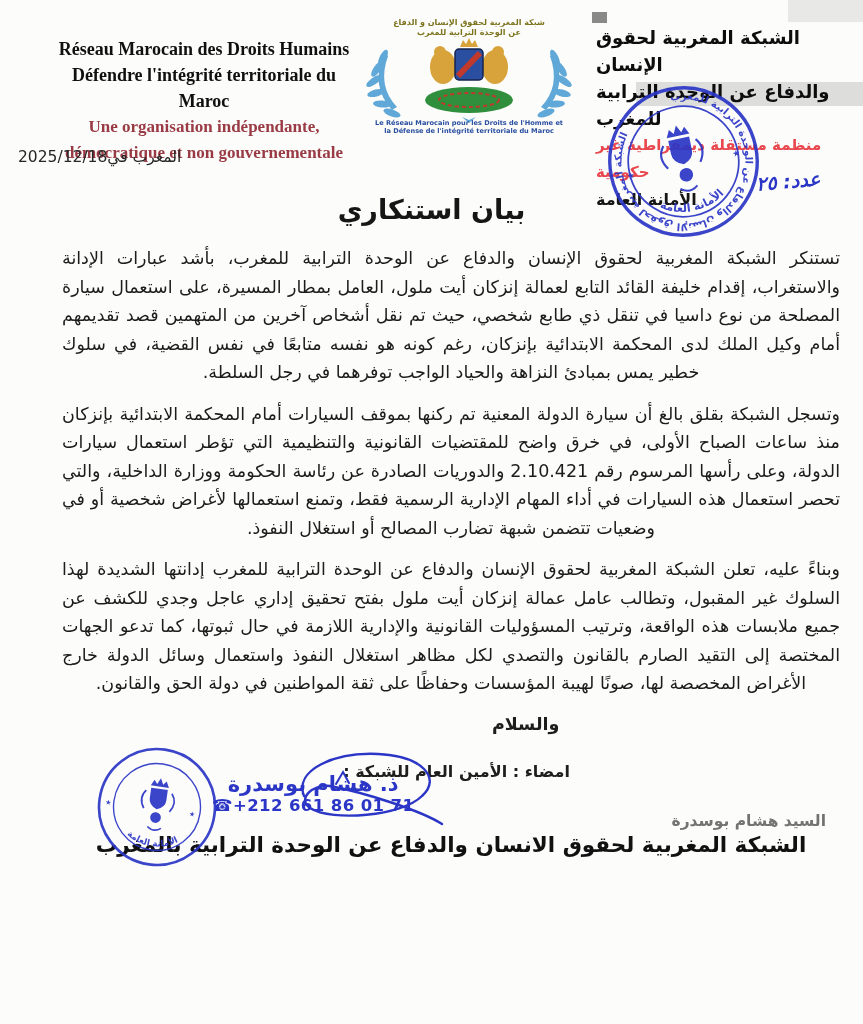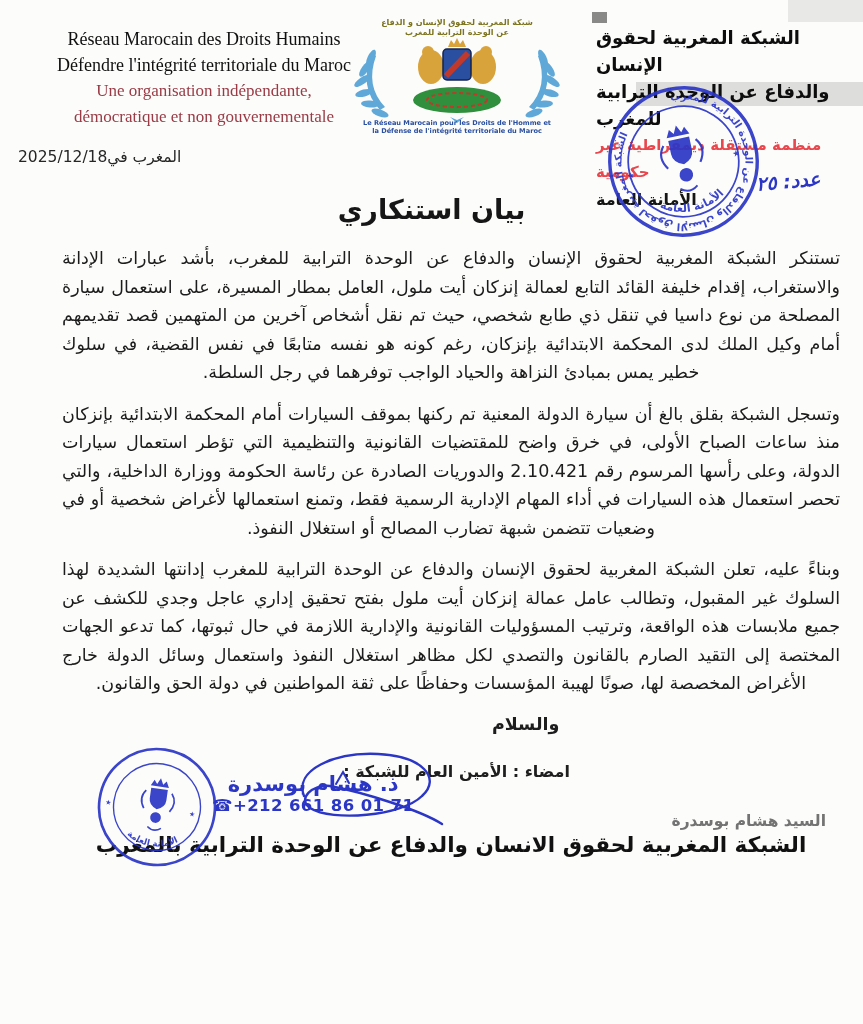--- a/index.html
+++ b/index.html
@@ -13,26 +13,26 @@
     background:#fcfcfa;color:var(--ink);
   }
   .abs{position:absolute}
 
   
   .art-band{left:636px;top:82px;width:227px;height:24px;background:#b3b3b3;opacity:.42;z-index:0}
   .art-corner{left:788px;top:0;width:75px;height:22px;background:#aaa;opacity:.25}
   .art-dot{left:592px;top:12px;width:15px;height:11px;background:#4c4c4c;opacity:.65}
 
   
-  .fr-block{left:50px;top:26px;width:308px;text-align:center;font-family:"Liberation Serif",serif;font-weight:normal;line-height:26px;z-index:1}
+  .fr-block{left:50px;top:36px;width:308px;text-align:center;font-family:"Liberation Serif",serif;font-weight:bold;line-height:26px;z-index:1}
   .fr-black{font-size:18px;color:#101010}
   .fr-red{font-size:17px;color:var(--french-red)}
   .fr-sec{font-size:17px;color:#101010}
 
-  .logo{left:338px;top:14px;width:238px;height:126px;z-index:1}
+  .logo{left:350px;top:14px;width:238px;height:126px;z-index:1}
 
   .ar-block{left:596px;top:24px;width:262px;text-align:left;font-weight:bold;line-height:27px;z-index:1}
   .ar-black{font-size:18px;color:#0d0d0d}
   .ar-red{font-size:15px;color:var(--arabic-red)}
   .ar-sec{font-size:16px;color:#151515}
 
   .stamp{color:var(--stamp-blue);z-index:5;opacity:.92}
   .stamp svg{display:block;width:100%;height:100%}
   .stamp-top{left:606px;top:84px;width:155px;height:155px;transform:rotate(-12deg)}
   .handwritten{left:756px;top:170px;font-size:19px;font-weight:bold;font-style:italic;color:var(--stamp-blue);transform:rotate(-5deg);z-index:4}

